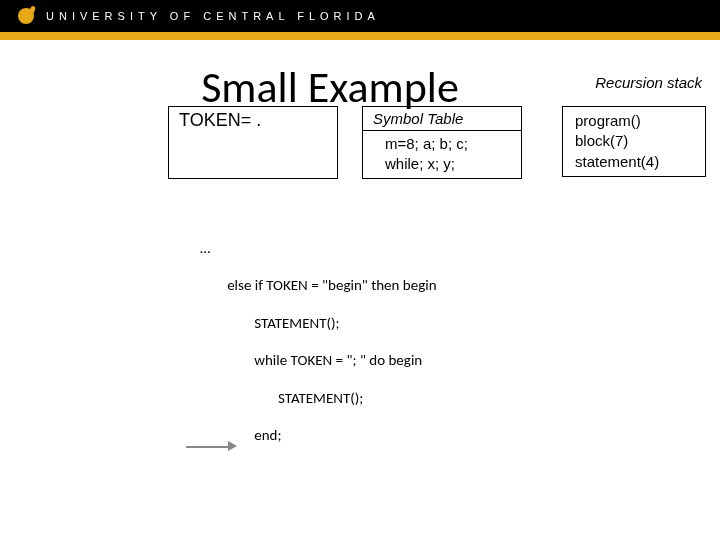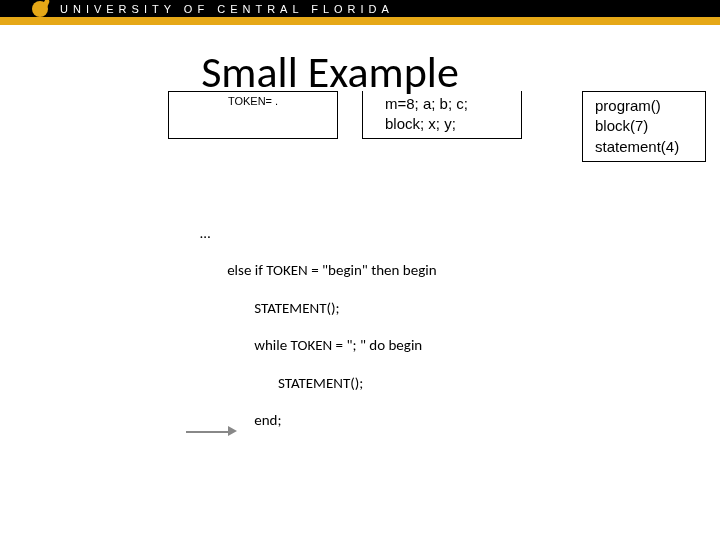--- a/index.html
+++ b/index.html
@@ -1,54 +1,56 @@
 <!DOCTYPE html>
 <html><head>
 <meta charset="utf-8">
 <style>
   * { margin: 0; padding: 0; box-sizing: border-box; }
   body { width: 720px; height: 540px; background: #fff; font-family: Arial, Helvetica, sans-serif; overflow: hidden; }
-  .topbar { background: #000; height: 17px; display: flex; align-items: center; padding-left: 32px; }
+  .topbar { background: #000; height: 32px; display: flex; align-items: center; padding-left: 18px; }
   .logo { width: 16px; height: 16px; border-radius: 50%; background: #e6a817; margin-right: 12px; position: relative; }
   .logo::after { content: ""; position: absolute; top: -2px; right: -1px; width: 5px; height: 7px; background: #e6a817; border-radius: 50% 50% 0 0; transform: rotate(25deg); }
   .uni { color: #fff; letter-spacing: 5px; font-size: 11px; font-weight: 400; }
   .goldbar { height: 8px; background: #e6a817; }
   .content { position: relative; padding: 20px 30px 0 30px; }
   .title { font-family: Calibri, Arial, sans-serif; font-size: 44px; font-weight: 400; color: #000; text-align: center; margin-left: 120px; margin-right: 180px; }
   .rstack-label { position: absolute; top: 34px; right: 18px; font-style: italic; font-size: 15px; }
   .boxes { position: absolute; top: 66px; left: 168px; display: flex; gap: 24px; }
-  .box { border: 1.5px solid #000; background: #fff; padding: 3px 10px; font-size: 11px; min-height: 24px; text-align: center; }
+  .box { border: 1.5px solid #000; background: #fff; padding: 3px 10px; font-size: 18px; min-height: 24px; }
   .token-box { width: 170px; }
   .symtab-wrap { width: 160px; }
   .symtab-head { border: 1.5px solid #000; padding: 3px 10px; font-style: italic; font-size: 15px; }
   .symtab-body { border: 1.5px solid #000; border-top: none; padding: 3px 22px; font-size: 15px; line-height: 1.35; }
-  .stack-box { position: absolute; top: 66px; right: 14px; border: 1.5px solid #000; padding: 4px 12px; font-size: 15px; line-height: 1.35; width: 124px; }
+  .stack-box { position: absolute; top: 66px; right: 14px; border: 1.5px solid #000; padding: 4px 12px; font-size: 15px; line-height: 1.35; width: 144px; }
   .code { position: absolute; top: 180px; left: 200px; font-family: Calibri, Arial, sans-serif; font-size: 15px; line-height: 1.25; white-space: pre; }
   .arrow { position: absolute; top: 400px; left: 186px; }
   .arrow-line { width: 46px; height: 1.5px; background: #888; position: absolute; top: 6px; }
   .arrow-head { position: absolute; left: 42px; top: 1px; width: 0; height: 0; border-left: 9px solid #888; border-top: 5px solid transparent; border-bottom: 5px solid transparent; }
 </style>
 </head>
 <body>
 
 <div class="topbar">
   <div class="logo"></div>
   <div class="uni">UNIVERSITY OF CENTRAL FLORIDA</div>
 </div>
 <div class="goldbar"></div>
 
 <div class="content">
   <div class="title">Small Example</div>
+  <div class="rstack-label">Recursion stack</div>
 
   <div class="boxes">
     <div class="box token-box">TOKEN=  .</div>
     <div class="symtab-wrap">
+      <div class="symtab-head">Symbol Table</div>
       <div class="symtab-body">
         <div>m=8; a; b; c;</div>
-        <div>block; x; y;</div>
+        <div>while; x; y;</div>
       </div>
     </div>
   </div>
 
   <div class="stack-box">
     <div>program()</div>
     <div>block(7)</div>
     <div>statement(4)</div>
   </div>
 

